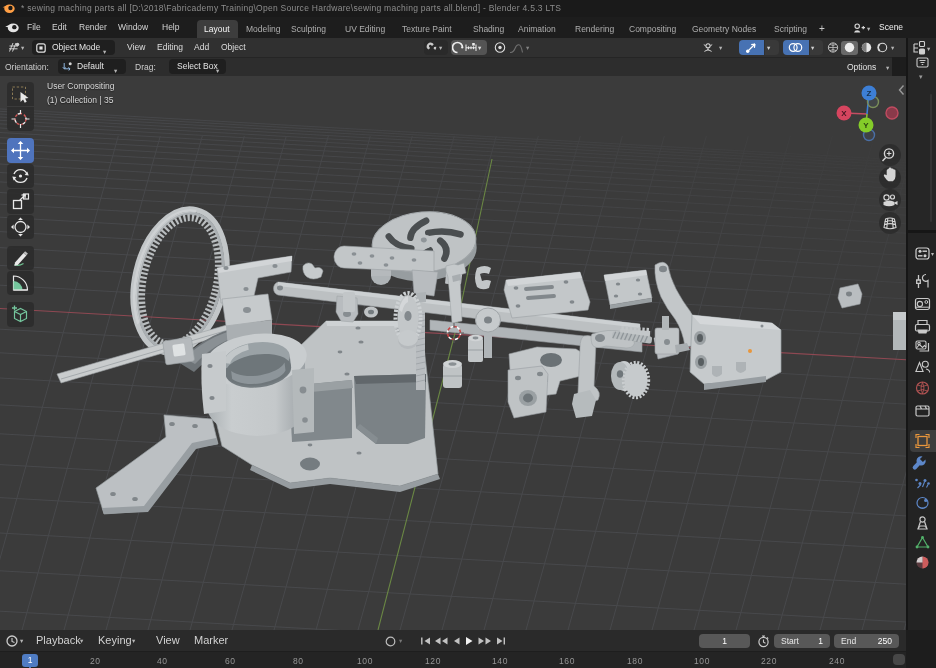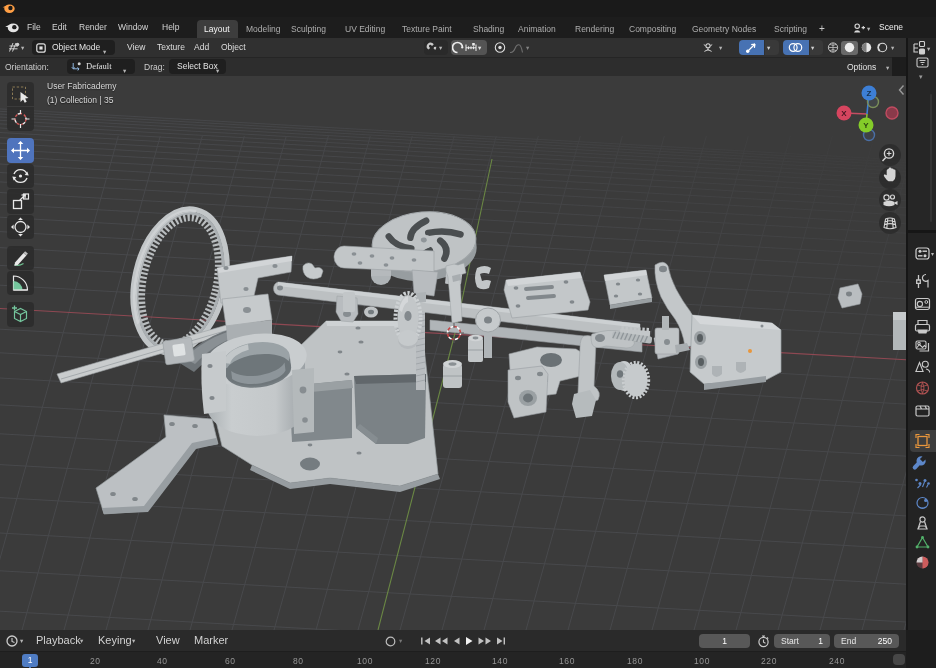--- a/index.html
+++ b/index.html
@@ -29,20 +29,21 @@
 </style>
 </head>
 <body>
 
 <div id="titlebar">
   <svg class="abs" style="left:2px;top:2px" width="13" height="12" viewBox="0 0 20 18">
     <ellipse cx="11.5" cy="10" rx="8" ry="6.5" fill="#ff9f45"></ellipse>
     <circle cx="13" cy="9" r="3.4" fill="#1a1a1a"></circle>
     <path d="M1 8 L10 4 L8 9 Z" fill="#ff9f45"></path>
   </svg>
+  <span style="position:absolute;left:21px;top:0;letter-spacing:0.27px">* sewing maching parts all [D:\2018\Fabricademy Training\Open Source Hardware\sewing maching parts all.blend] - Blender 4.5.3 LTS</span>
 </div>
 
 <div id="menubar">
   <svg class="abs" style="left:5px;top:5px" width="15" height="11" viewBox="0 0 20 15">
     <ellipse cx="11" cy="8" rx="7.5" ry="6" fill="#e4e4e4"></ellipse>
     <circle cx="12.5" cy="7" r="3" fill="#1d1d1d"></circle>
     <path d="M0 6.5 L9 2.5 L7.5 7.5 Z" fill="#e4e4e4"></path>
   </svg>
   <div class="menuitem" style="left:27px">File</div>
   <div class="menuitem" style="left:52px">Edit</div>
@@ -79,21 +80,21 @@
   <span class="chev" style="left:21px;top:6px">▾</span>
   <div class="field" style="left:32px;width:83px;">
     <svg style="position:absolute;left:4px;top:2.5px" width="10" height="10" viewBox="0 0 10 10">
       <rect x="0.8" y="0.8" width="8.4" height="8.4" rx="2" fill="none" stroke="#e2e2e2" stroke-width="1.2"></rect>
       <rect x="3.4" y="3.4" width="3.2" height="3.2" fill="#e2e2e2"></rect>
     </svg>
     <span style="position:absolute;left:20px">Object Mode</span>
     <span class="chev" style="left:71px;top:4px">▾</span>
   </div>
   <div class="hlabel" style="left:127px">View</div>
-  <div class="hlabel" style="left:157px">Texture</div>
+  <div class="hlabel" style="left:157px">Editing</div>
   <div class="hlabel" style="left:194px">Add</div>
   <div class="hlabel" style="left:221px">Object</div>
 
   <div class="field" style="left:357px;width:61px;margin-top:24px;">
     <svg style="position:absolute;left:4px;top:2px" width="12" height="11" viewBox="0 0 12 11">
       <path d="M3 9 L3 3 M3 9 L9.5 9 M3 3 l-1.6 2 M3 3 l1.6 2 M9.5 9 l-2 -1.6 M9.5 9 l-2 1.6" stroke="#d8d8d8" stroke-width="1" fill="none"></path>
       <path d="M5.5 6 l3.5 -3.5 m-2.8 0.3 l2.8 -0.3 l-0.3 2.8" stroke="#d8d8d8" stroke-width="0.9" fill="none"></path>
     </svg>
     <span style="position:absolute;left:19px">Global</span>
     <span class="chev" style="left:49px;top:4px">▾</span>
@@ -159,29 +160,29 @@
   </svg>
   <svg class="abs" style="left:877px;top:4px" width="11" height="11" viewBox="0 0 11 11">
     <circle cx="5.5" cy="5.5" r="4.2" fill="none" stroke="#dcdcdc" stroke-width="1.1"></circle>
     <path d="M2.8 9 A4.6 4.6 0 0 1 2.8 2" fill="none" stroke="#dcdcdc" stroke-width="1.7"></path>
   </svg>
   <span class="chev" style="left:891px;top:6px">▾</span>
 </div>
 
 <div id="toolset">
   <div class="hlabel2" style="left:5px">Orientation:</div>
-  <div class="field2" style="left:67px;width:68px;font-family:Liberation Serif, serif;">
+  <div class="field2" style="left:58px;width:68px;">
     <svg style="position:absolute;left:4px;top:2.5px" width="11" height="10" viewBox="0 0 11 10">
       <path d="M2.2 1 v5.8 l5.8 0 M2.2 6.8 l-1.4 -1.6 M2.2 6.8 l1.7 -1.2 M8 6.8 l-1.6 -1.4 M8 6.8 l-1.2 1.7" stroke="#8fb6dd" stroke-width="1" fill="none"></path>
       <circle cx="8.2" cy="1.8" r="1.5" fill="#d3d3d3"></circle>
     </svg>
     <span style="position:absolute;left:19px">Default</span>
     <span class="chev" style="left:56px;top:4px">▾</span>
   </div>
-  <div class="hlabel2" style="left:144px">Drag:</div>
+  <div class="hlabel2" style="left:135px">Drag:</div>
   <div class="field2" style="left:169px;width:57px;">
     <span style="position:absolute;left:8px">Select Box</span>
     <span class="chev" style="left:47px;top:4px">▾</span>
   </div>
   <div class="hlabel2" style="left:847px;color:#e2e2e2">Options</div>
   <span class="chev" style="left:886px;top:6px">▾</span>
 </div>
 
 <div id="viewport">
 <svg id="vpsvg" width="906" height="554" viewBox="0 0 906 554">
@@ -515,21 +516,21 @@
           <path d="M894.5 126.5 l3 -1.5 0 4 -3 -1.5" fill="#d5d5d5" stroke="none"></path>
         </g>
   <circle cx="890" cy="147" r="11" fill="#2c2c2c" opacity="0.85"></circle>
   <g stroke="#d5d5d5" stroke-width="1.1" fill="none">
           <path d="M884 151.5 l1.6 -8.5 q4.4 -2 8.8 0 l1.6 8.5 q-6 2.4 -12 0 z"></path>
           <path d="M887.8 142.2 l-1 9.8 M892.2 142.2 l1 9.8 M884.8 145.6 q5.2 -1.8 10.4 0 M884.3 148.6 q5.7 -2 11.4 0"></path>
         </g>
   <path d="M903.5 9.5 l-4 4.5 4 4.5" stroke="#9a9a9a" stroke-width="1.4" fill="none"></path>
   </g>
 </svg>
-  <div class="ovl" style="left:47px;top:5px">User Fabricademy</div>
+  <div class="ovl" style="left:47px;top:5px">User Compositing</div>
   <div class="ovl" style="left:47px;top:19px">(1) Collection | 35</div>
   <svg class="abs" style="left:7px;top:6px" width="28" height="246" viewBox="0 0 28 246">
     <g>
       <path d="M0 4 a4 4 0 0 1 4 -4 h19 a4 4 0 0 1 4 4 v20 h-27 z" fill="#2c2c2c" opacity="0.92"></path>
       <path d="M0 25 h27 v20 a4 4 0 0 1 -4 4 h-19 a4 4 0 0 1 -4 -4 z" fill="#2c2c2c" opacity="0.92"></path>
       <rect x="0" y="56" width="27" height="25" rx="4" fill="#4f74bd"></rect>
       <rect x="0" y="82" width="27" height="24" rx="4" fill="#2c2c2c" opacity="0.92"></rect>
       <rect x="0" y="107" width="27" height="25" rx="4" fill="#2c2c2c" opacity="0.92"></rect>
       <rect x="0" y="133" width="27" height="24" rx="4" fill="#2c2c2c" opacity="0.92"></rect>
       <rect x="0" y="164" width="27" height="24" rx="4" fill="#2c2c2c" opacity="0.92"></rect>

